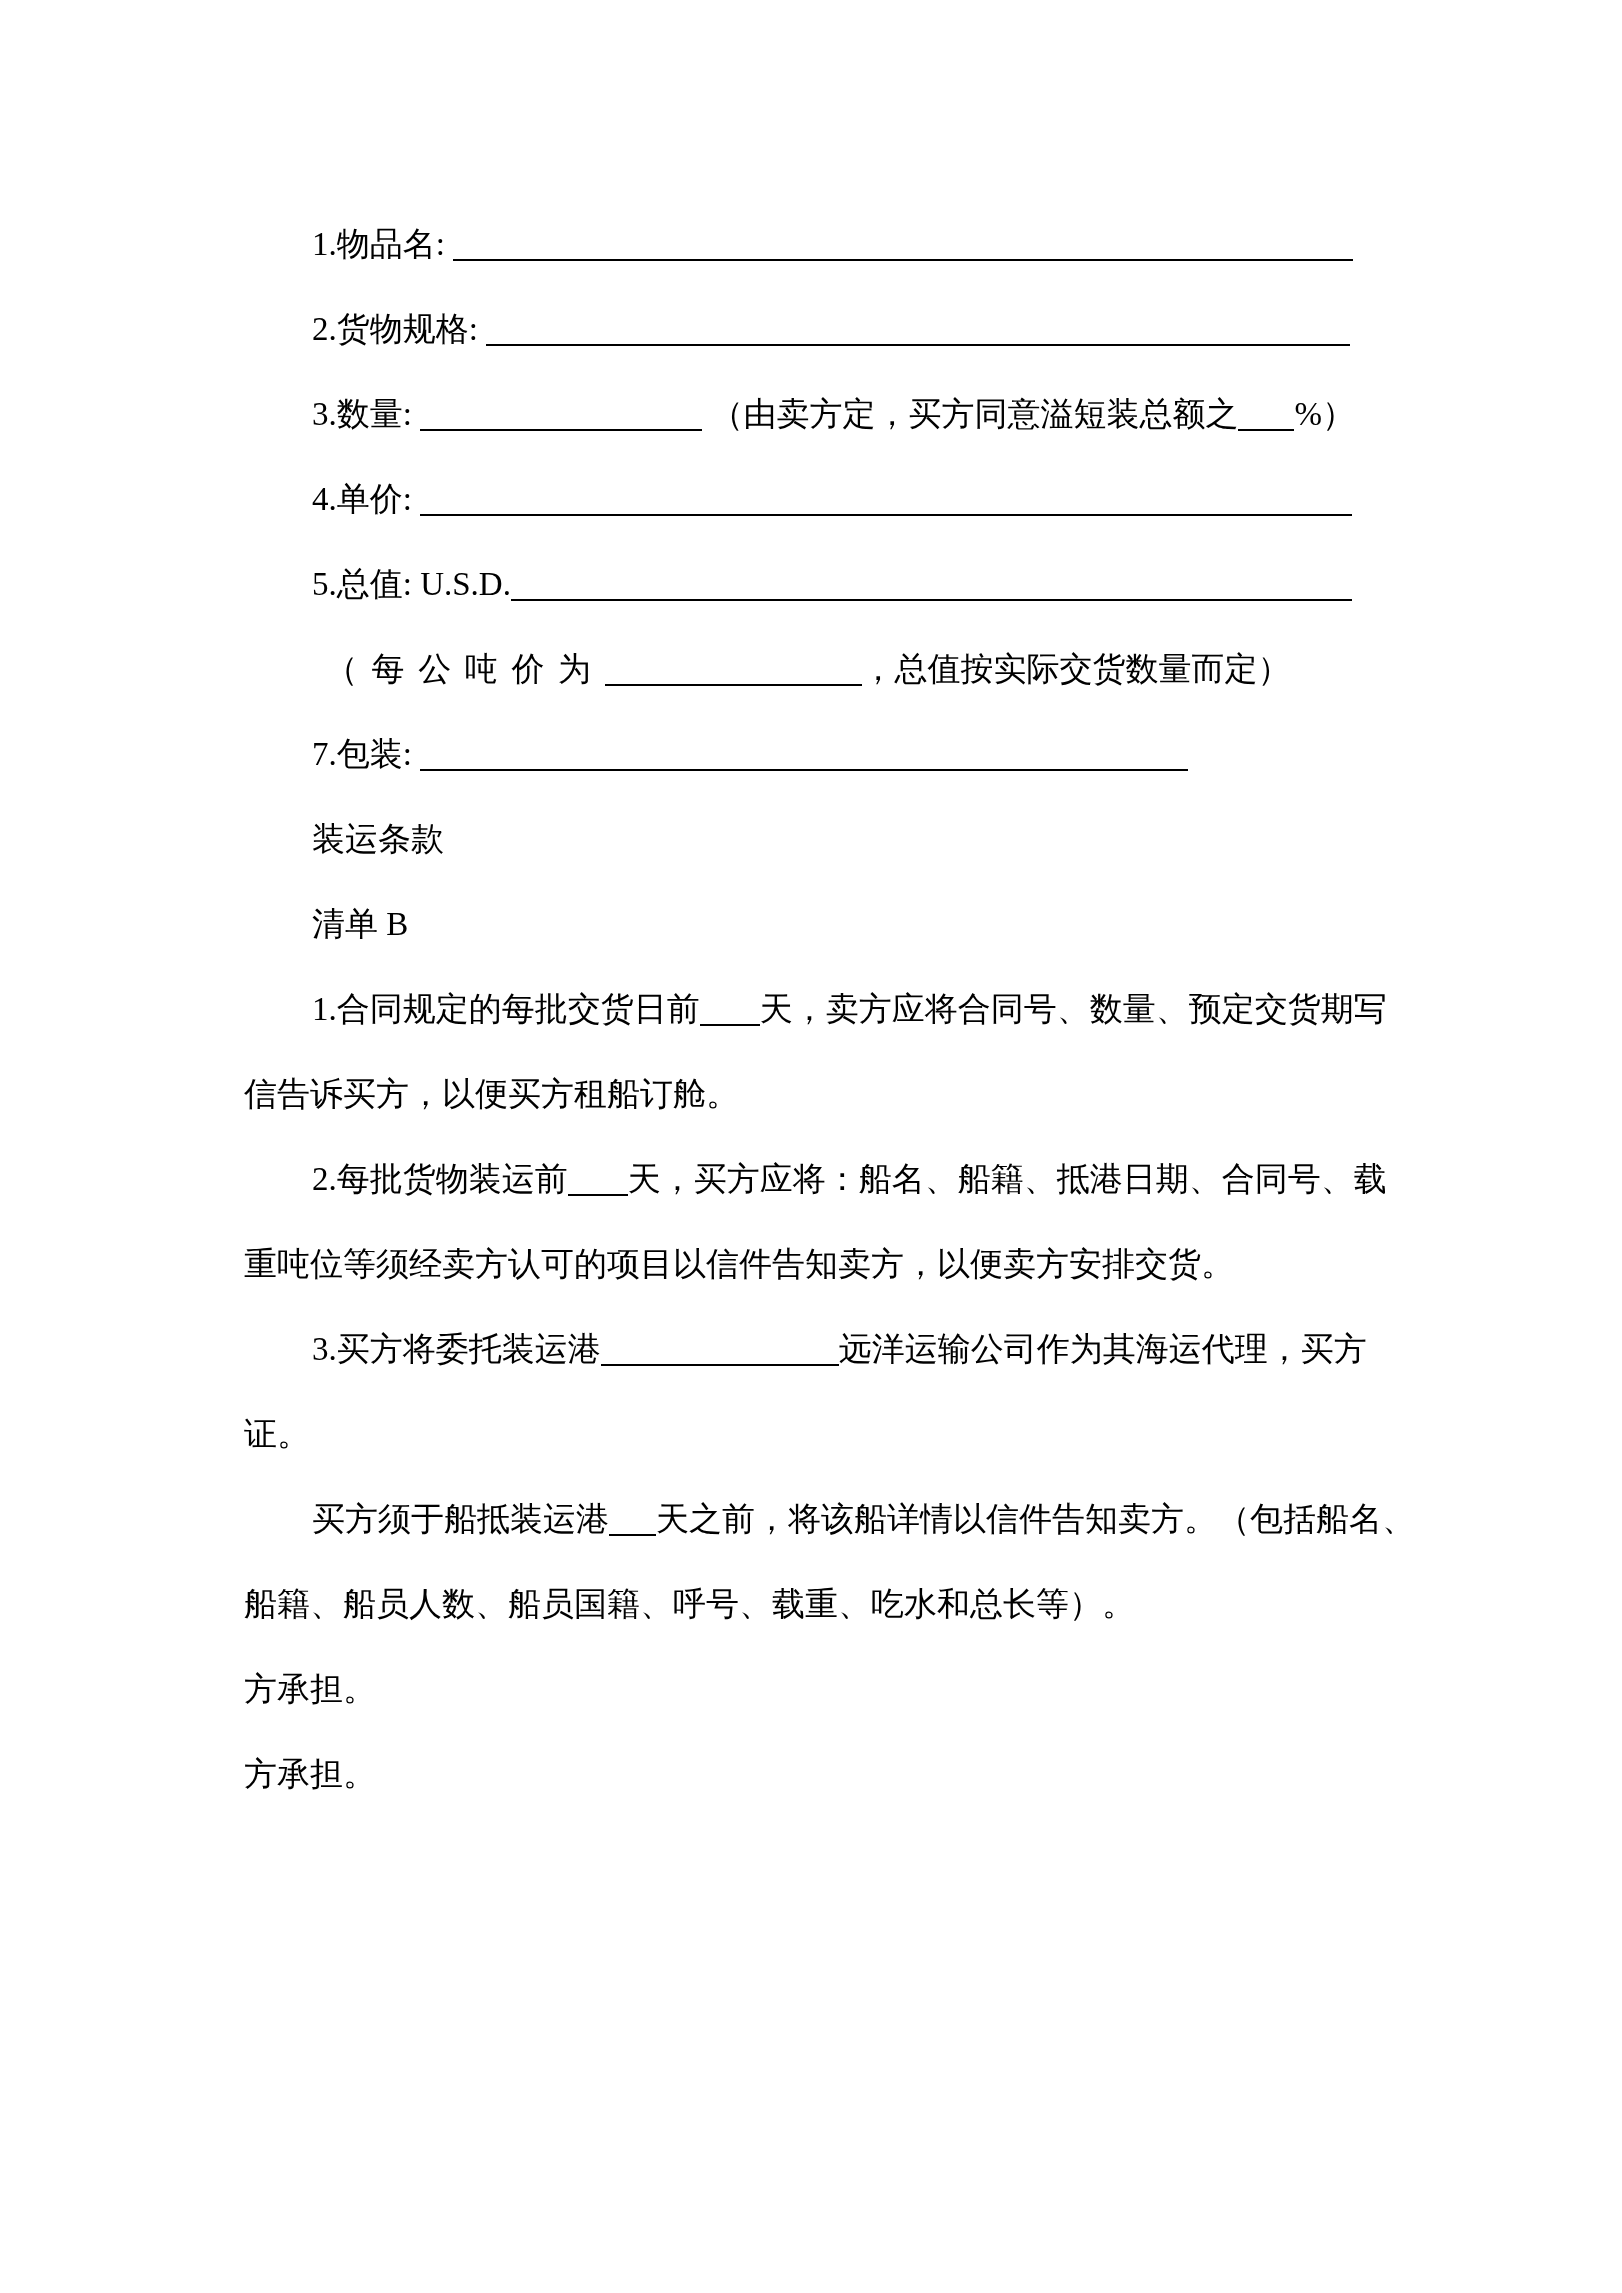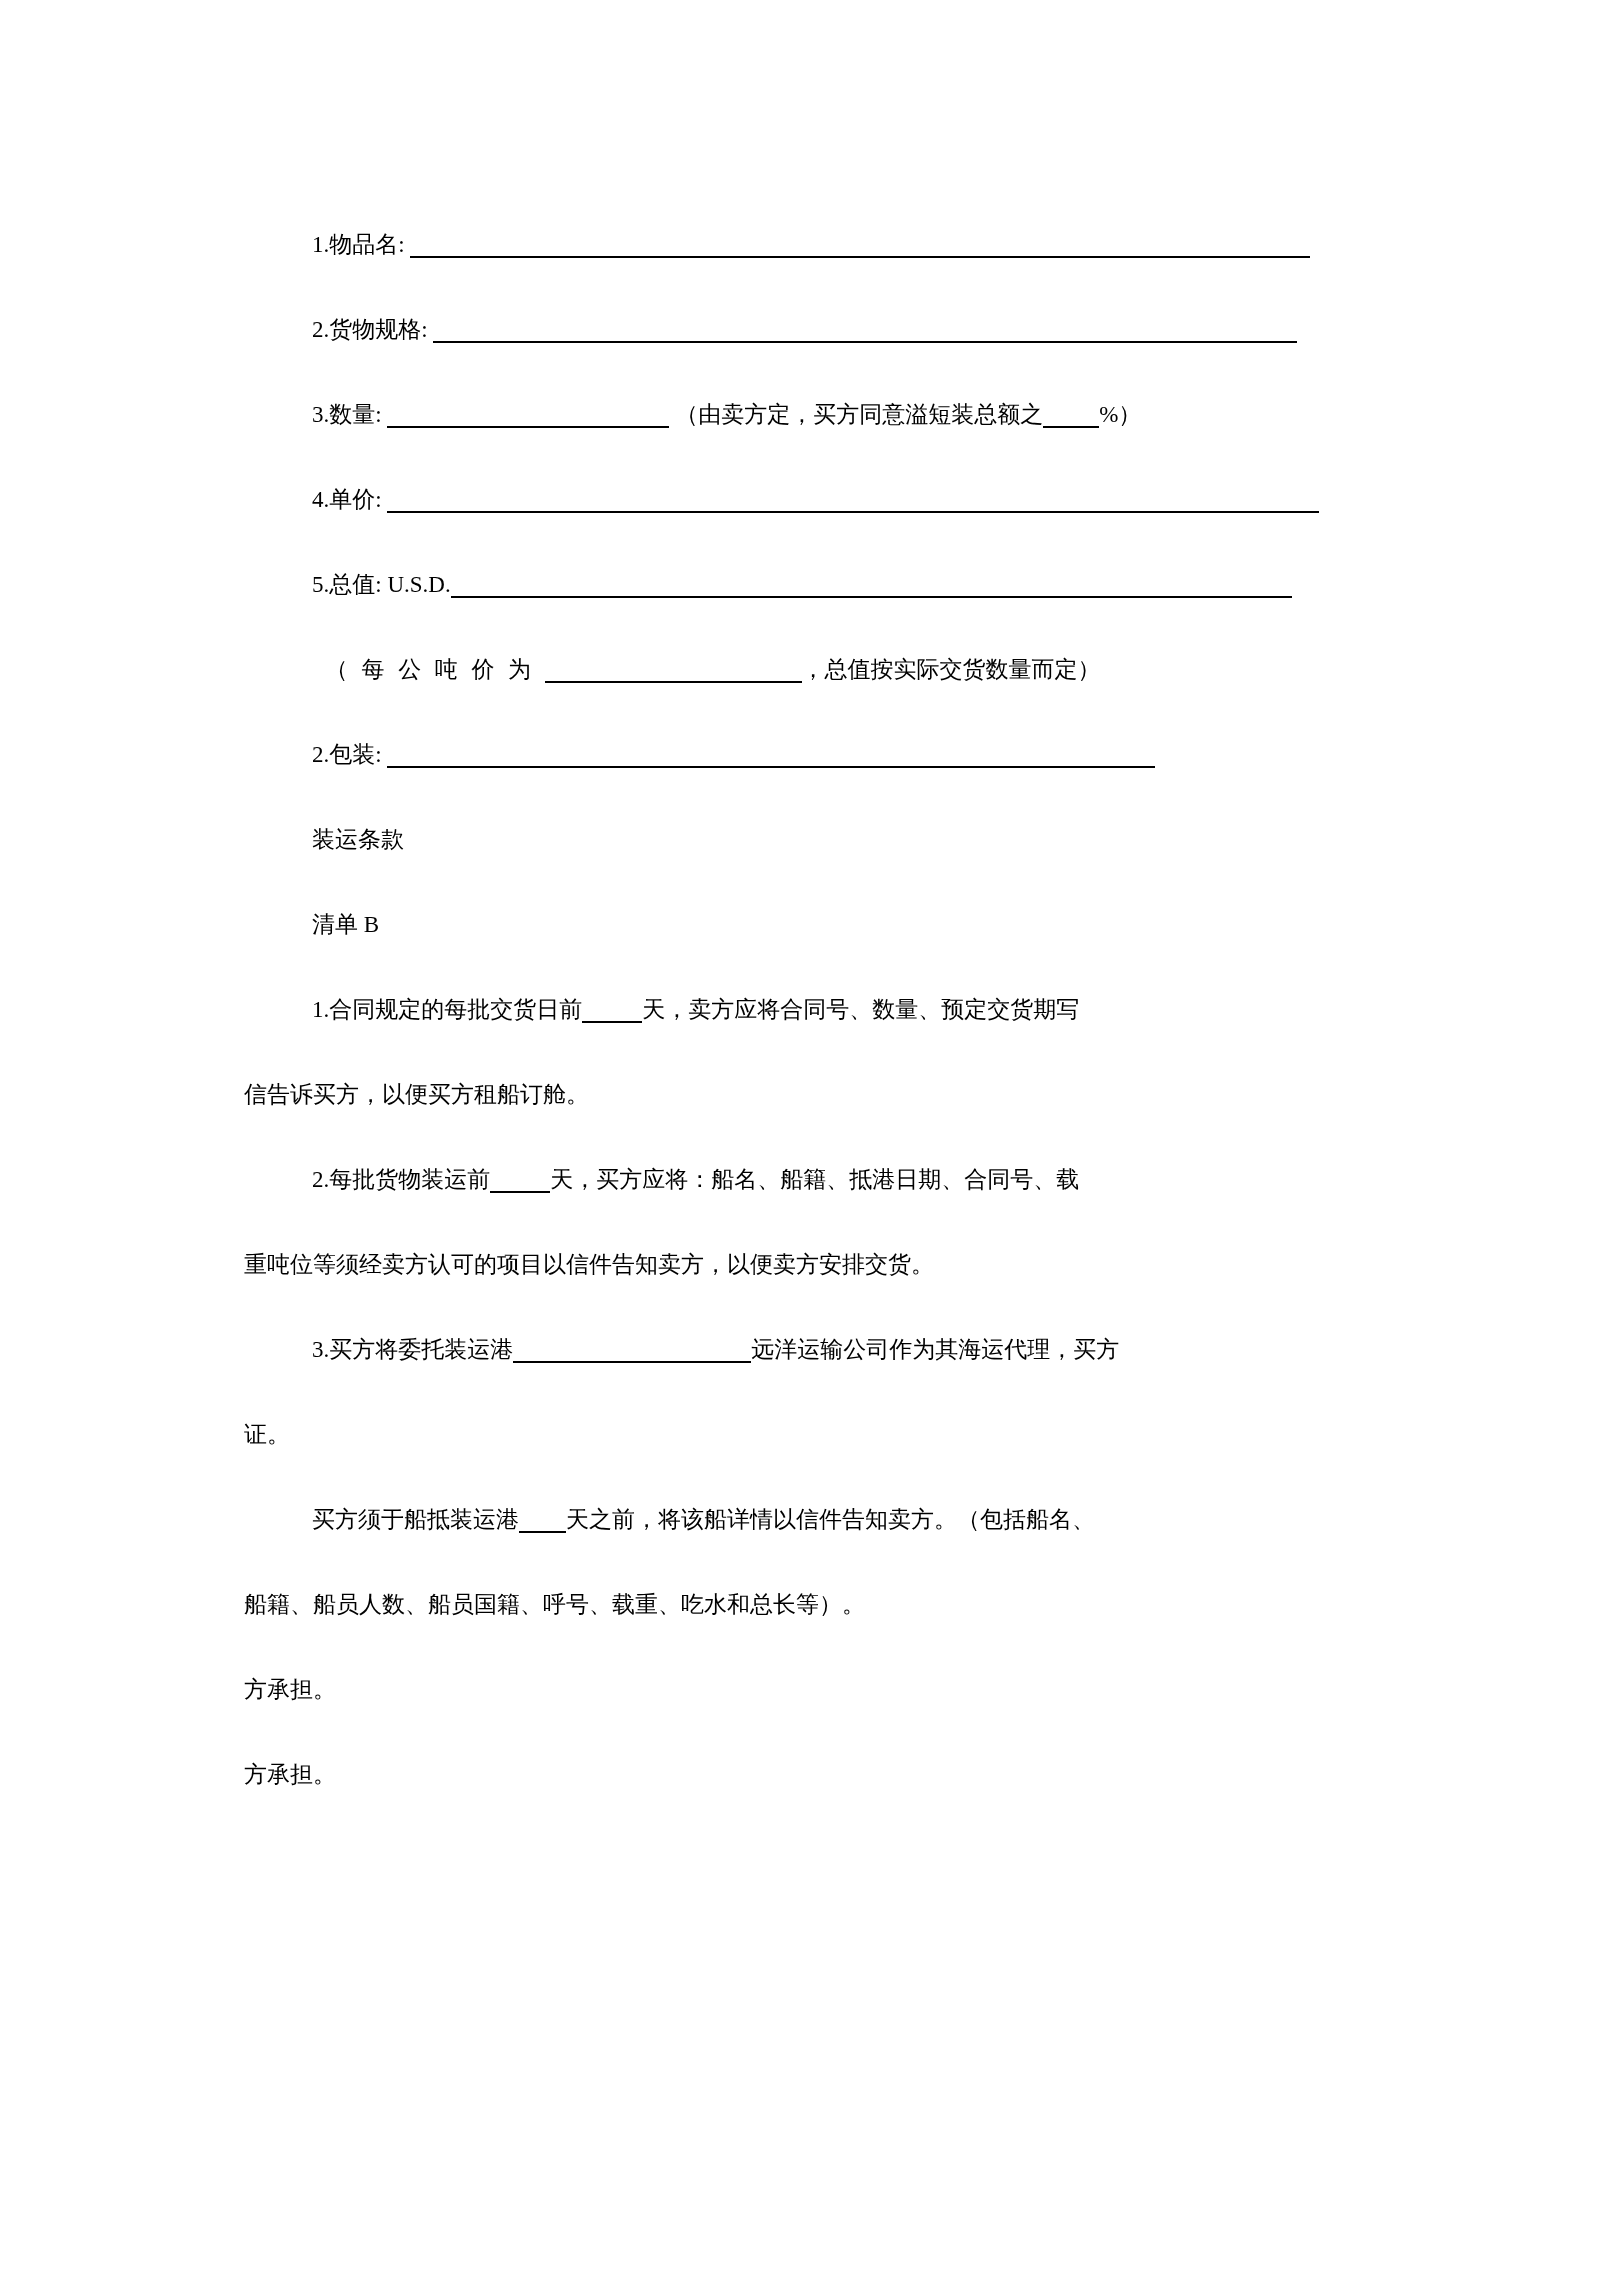--- a/index.html
+++ b/index.html
@@ -18,21 +18,21 @@
   }
   #content {
     position: absolute;
     top: 202px;
     left: 0;
     width: 1623px;
   }
   .line {
     height: 85px;
     line-height: 85px;
-    font-size: 23px;
+    font-size: 33px;
     white-space: pre;
     padding-left: 244px;
     color: #000000;
   }
   .line.indent  { padding-left: 312px; }
   .line.indent2 { padding-left: 325px; }
   .blank {
     display: inline-block;
     height: 0.9px;
     border-bottom: 2.7px solid #000000;
@@ -63,21 +63,21 @@
     <div class="line indent"><span>2.货物规格: </span><span class="blank w950"></span></div>
 
     <div class="line indent"><span>3.数量: </span><span class="blank w310"></span><span> （由卖方定，买方同意溢短装总额之</span><span class="blank w62"></span><span>%）</span></div>
 
     <div class="line indent"><span>4.单价: </span><span class="blank w1025"></span></div>
 
     <div class="line indent"><span>5.总值: U.S.D.</span><span class="blank w925"></span></div>
 
     <div class="line indent2"><span class="spread">（每公吨价为</span><span class="blank w283"></span><span>，总值按实际交货数量而定）</span></div>
 
-    <div class="line indent"><span>2.包装: </span><span class="blank w845"></span></div>
+    <div class="line indent"><span>7.包装: </span><span class="blank w845"></span></div>
 
     <div class="line indent"><span>装运条款</span></div>
 
     <div class="line indent"><span>清单 B</span></div>
 
     <div class="line indent"><span>1.合同规定的每批交货日前</span><span class="blank w66"></span><span>天，卖方应将合同号、数量、预定交货期写</span></div>
 
     <div class="line"><span>信告诉买方，以便买方租船订舱。</span></div>
 
     <div class="line indent"><span>2.每批货物装运前</span><span class="blank w66"></span><span>天，买方应将：船名、船籍、抵港日期、合同号、载</span></div>

